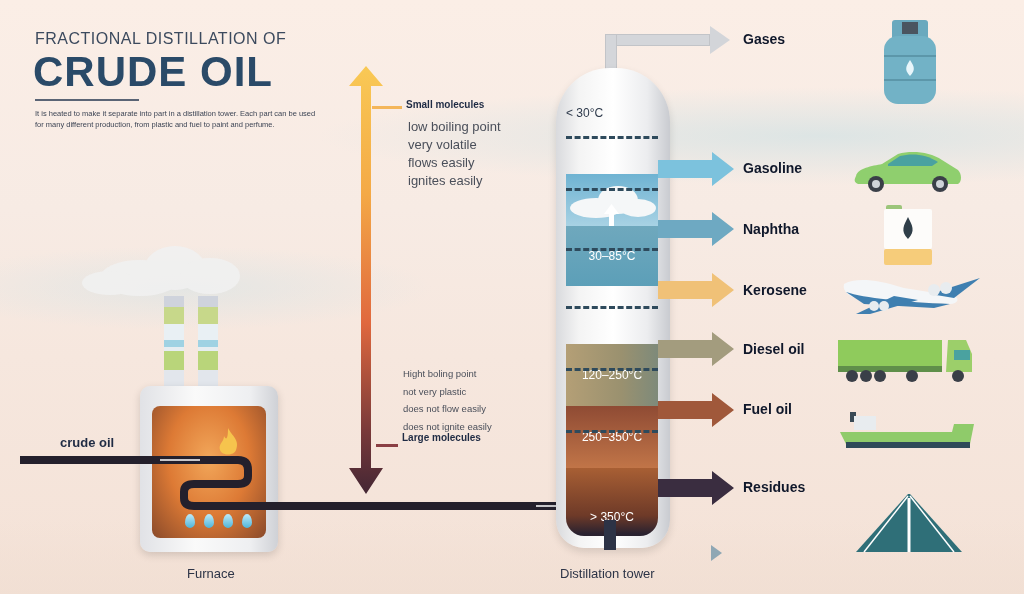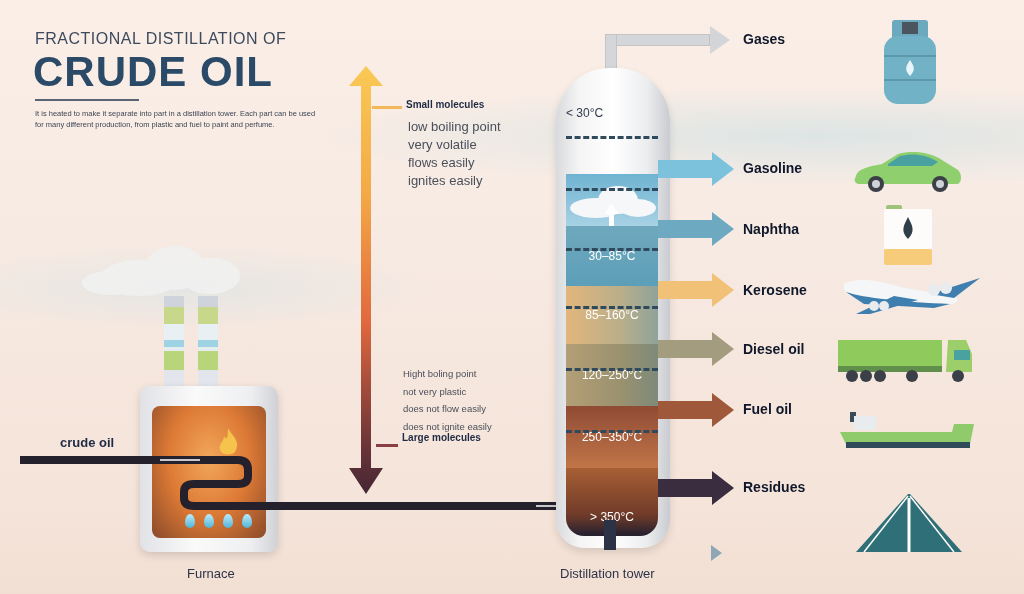--- a/index.html
+++ b/index.html
@@ -133,21 +133,20 @@
       <g fill="#f5f7f8">
           <ellipse cx="30" cy="34" rx="26" ry="10"></ellipse>
           <ellipse cx="52" cy="26" rx="20" ry="14"></ellipse>
           <ellipse cx="72" cy="34" rx="18" ry="9"></ellipse>
         </g>
       <rect x="43" y="38" width="5" height="14" fill="#fff"></rect>
         <polygon points="38,40 45.5,30 53,40" fill="#fff"></polygon>
     </svg>
   </div>
   <div class="seg" style="top:52px;height:60px;background:linear-gradient(#6fa8bd,#5c9fb8);">30–85°C</div>
-  <div class="seg" style="top:112px;height:58px;background:linear-gradient(90deg,#e2b67c,#b9ae8a 60%,#8ea39a);">85–160°C</div>
   <div class="seg" style="top:170px;height:62px;background:linear-gradient(90deg,#b49f76,#9a916f 60%,#7e8a7a);">120–250°C</div>
   <div class="seg" style="top:232px;height:62px;background:linear-gradient(#8f4b34,#c17548);">250–350°C</div>
   <div class="seg" style="top:294px;height:106px;align-items:flex-start;padding-top:42px;background:linear-gradient(#a85f34,#6e3a28 45%,#2a2230 62%,#1e1a22);">&gt; 350°C</div>
   <div class="dash" style="top:0;"></div>
   <div class="dash" style="top:52px;"></div>
   <div class="dash" style="top:112px;"></div>
   <div class="dash" style="top:170px;"></div>
   <div class="dash" style="top:232px;"></div>
   <div class="dash" style="top:294px;"></div>
 </div>

